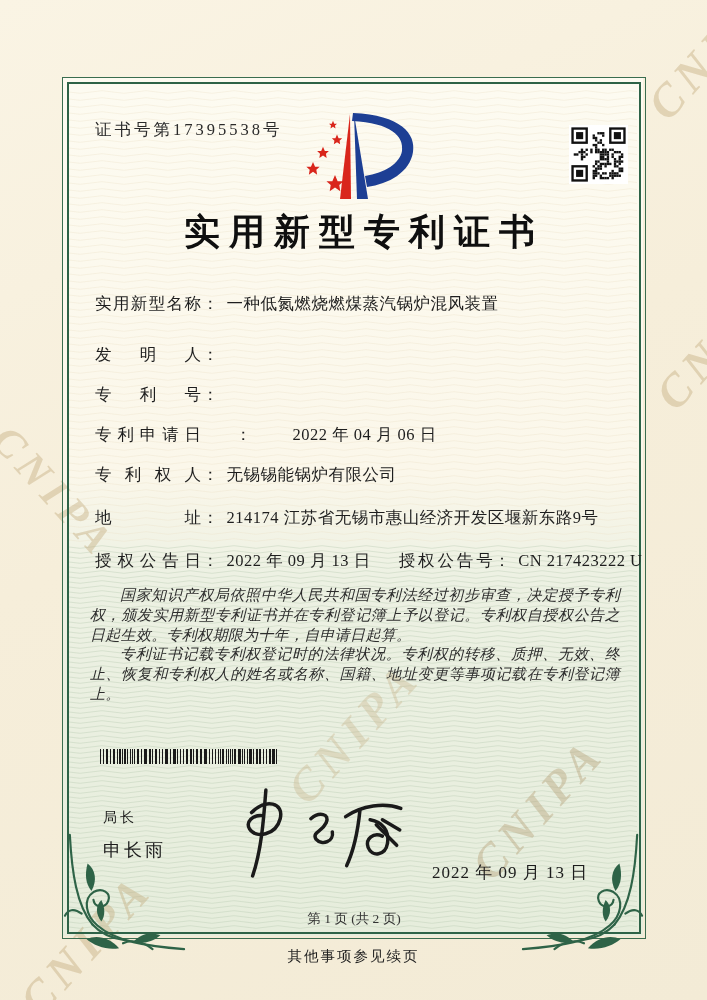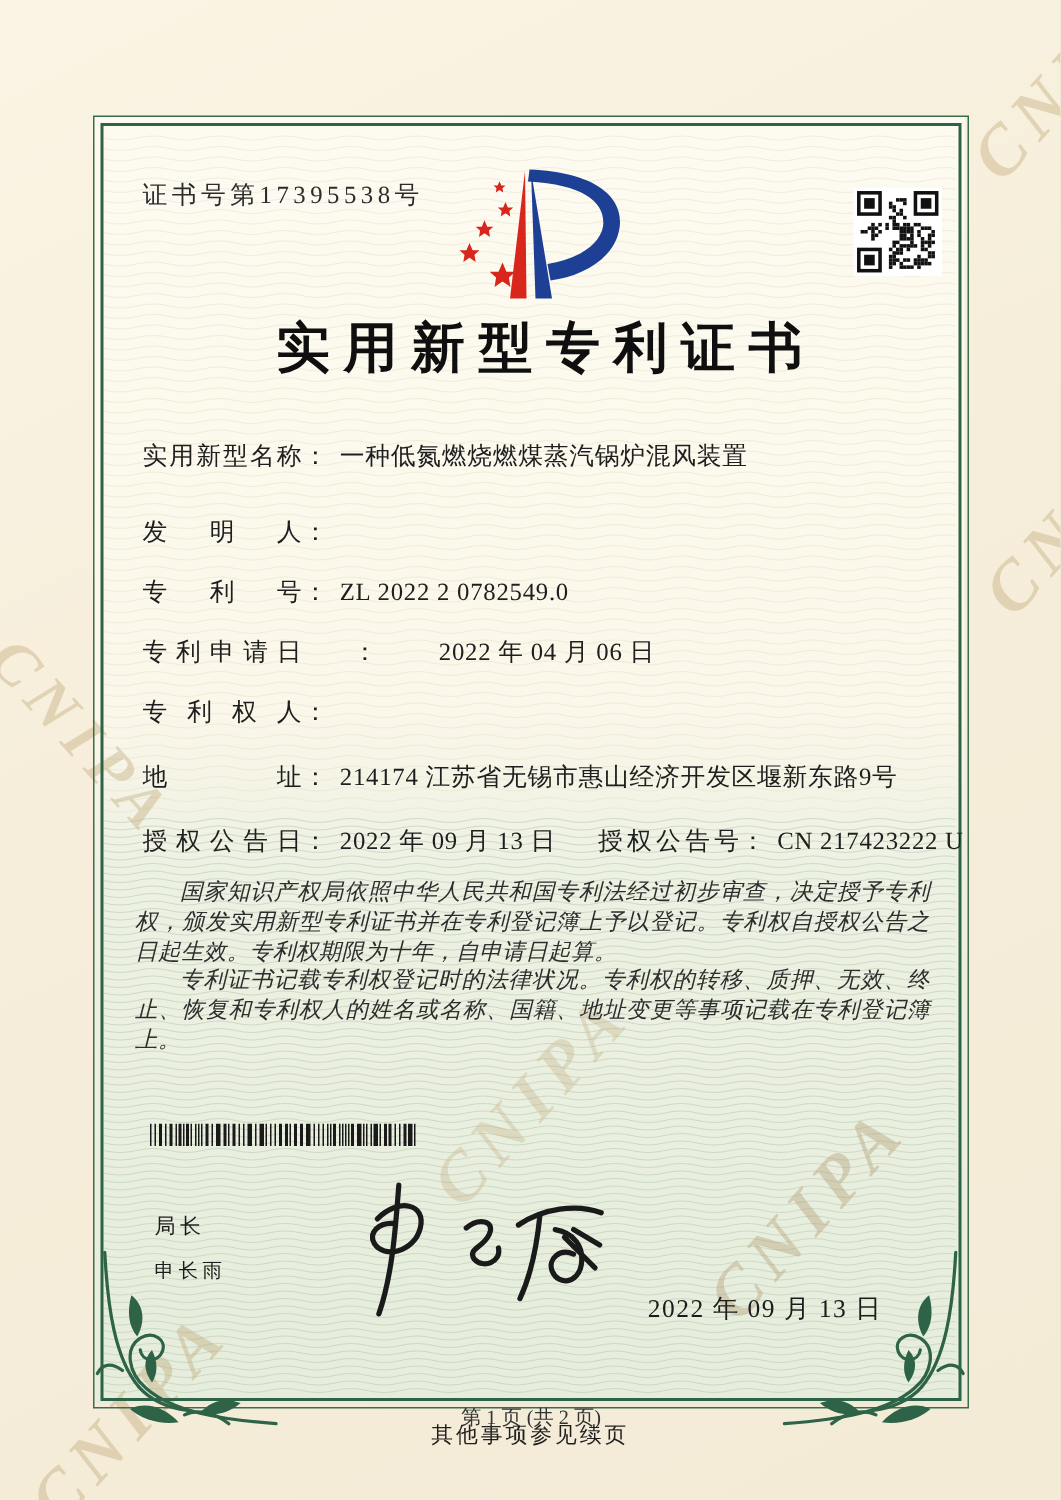--- a/index.html
+++ b/index.html
@@ -51,26 +51,26 @@
   .grant-label{display:inline-block;width:94px;text-align:justify;text-align-last:justify;
                text-justify:inter-character;}
 
   .body-text{position:absolute;left:90px;top:586px;width:530px;font-size:15px;
              line-height:19.8px;font-style:italic;text-align:justify;
              letter-spacing:.3px;color:#2d2d2d;}
   .body-text p{margin:0;text-indent:2em;}
 
   .barcode{position:absolute;left:100px;top:749px;width:180px;height:15px;}
   .sig-title{position:absolute;left:103px;top:809px;font-size:14px;letter-spacing:3px;color:#1c1c1c;}
-  .sig-name{position:absolute;left:103px;top:838px;font-size:13px;letter-spacing:3px;color:#1c1c1c;}
+  .sig-name{position:absolute;left:103px;top:838px;font-size:18px;letter-spacing:3px;color:#1c1c1c;}
   .sig-script{position:absolute;left:206px;top:786px;width:224px;height:92px;}
   .issue-date{position:absolute;left:425px;top:861px;width:170px;text-align:center;
               font-size:17px;letter-spacing:1px;color:#1c1c1c;}
   .page-info{position:absolute;left:62px;top:910px;width:584px;text-align:center;
-             font-size:13.5px;color:#333;margin-top:26px;}
+             font-size:13.5px;color:#333;}
   .note{position:absolute;left:0;top:947px;width:707px;text-align:center;
         font-size:14.5px;letter-spacing:2px;color:#1f1f1f;}
 </style>
 </head>
 <body>
 
 <div class="page">
 
   <div class="paper"></div>
   <svg class="waves" id="waves-svg" viewBox="0 0 568 846">
@@ -412,30 +412,30 @@
         <span class="f-colon">：</span>
         <span class="f-value">一种低氮燃烧燃煤蒸汽锅炉混风装置</span>
     </div>
     <div class="f-row r1">
       <span class="f-label">发明人</span>
         <span class="f-colon">：</span>
     </div>
     <div class="f-row r2">
       <span class="f-label">专利号</span>
         <span class="f-colon">：</span>
-        <span class="f-value">ZL 2022 2 0782549.0</span>
     </div>
     <div class="f-row r3">
       <span class="f-label">专利申请日</span>
         <span class="f-colon">：</span>
         <span class="f-value">2022 年 04 月 06 日</span>
     </div>
     <div class="f-row r4">
       <span class="f-label">专利权人</span>
         <span class="f-colon">：</span>
+        <span class="f-value">无锡锡能锅炉有限公司</span>
     </div>
     <div class="f-row r5">
       <span class="f-label">地址</span>
         <span class="f-colon">：</span>
         <span class="f-value">214174 江苏省无锡市惠山经济开发区堰新东路9号</span>
     </div>
     <div class="f-row r6">
       <span class="f-label">授权公告日</span>
         <span class="f-colon">：</span>
         <span class="f-value">2022 年 09 月 13 日</span>

